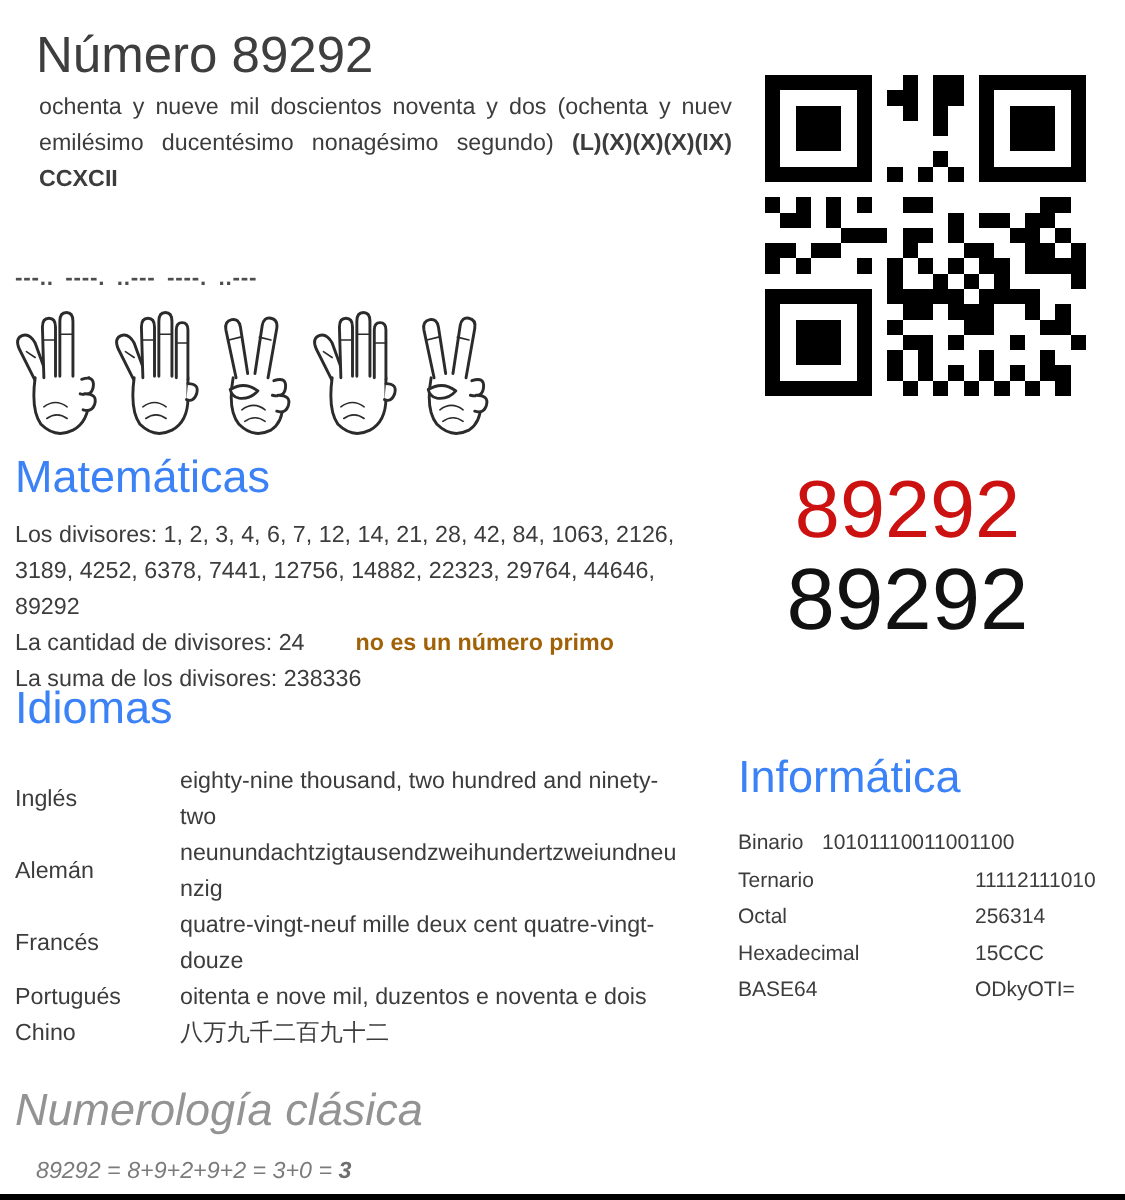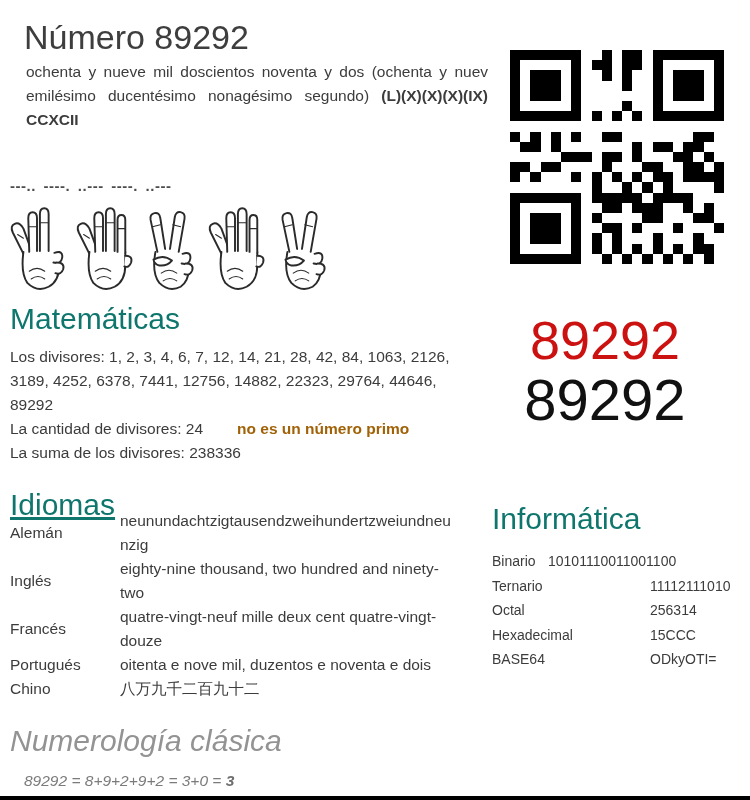--- a/index.html
+++ b/index.html
@@ -2,21 +2,21 @@
 <html><head>
 <meta charset="utf-8">
 <style>
   html,body{margin:0;padding:0;background:#fff;}
   .page{
     position:relative;width:750px;height:800px;background:#ffffff;overflow:hidden;
     font-family:"Liberation Sans",sans-serif;color:#3c3c3c;
   }
   
   .h1{position:absolute;left:10px;top:4px;font-size:34px;font-weight:400;color:#3e3e3e;margin:14px;letter-spacing:0;}
-  .h2{position:absolute;font-size:30px;font-weight:400;color:#0f766e;margin:0;}
+  .h2{position:absolute;font-size:30px;font-weight:400;color:#3b82f6;margin:0;}
   .h2.muted{color:#939393;}
   
   .desc{position:absolute;left:26px;top:60px;width:462px;font-size:15.5px;line-height:24px;color:#3c3c3c;}
   .desc .just{text-align:justify;text-align-last:justify;}
   .desc b{font-weight:700;}
   
   .morse{position:absolute;left:10px;top:177px;font-size:15px;font-weight:700;color:#4d4d4d;letter-spacing:.5px;word-spacing:3px;}
   
   .hands{position:absolute;left:6px;top:204px;display:flex;gap:4px;}
   .hand{width:62px;height:88px;display:block;}
@@ -332,31 +332,31 @@
     <div class="prewrap">Los divisores: 1, 2, 3, 4, 6, 7, 12, 14, 21, 28, 42, 84, 1063, 2126,
 3189, 4252, 6378, 7441, 12756, 14882, 22323, 29764, 44646,
 89292</div>
     <div><span>La cantidad de divisores: 24</span><b class="prime-note">no es un número primo</b></div>
     <div>La suma de los divisores: 238336</div>
   </div>
 
   <div class="num-red">89292</div>
   <div class="num-black">89292</div>
 
-  <h2 class="h2" style="left:10px;top:488px;text-decoration:underline;">Idiomas</h2>
+  <h2 class="h2" style="left:10px;top:456px;">Idiomas</h2>
   <div class="lang-table">
+    <div class="lang-row">
+      <div class="lang-label">Inglés</div>
+      <div class="lang-value">eighty-nine thousand, two hundred and ninety-
+two</div>
+    </div>
     <div class="lang-row">
       <div class="lang-label">Alemán</div>
       <div class="lang-value">neunundachtzigtausendzweihundertzweiundneu
 nzig</div>
-    </div>
-    <div class="lang-row">
-      <div class="lang-label">Inglés</div>
-      <div class="lang-value">eighty-nine thousand, two hundred and ninety-
-two</div>
     </div>
     <div class="lang-row">
       <div class="lang-label">Francés</div>
       <div class="lang-value">quatre-vingt-neuf mille deux cent quatre-vingt-
 douze</div>
     </div>
     <div class="lang-row">
       <div class="lang-label">Portugués</div>
       <div class="lang-value">oitenta e nove mil, duzentos e noventa e dois</div>
     </div>

